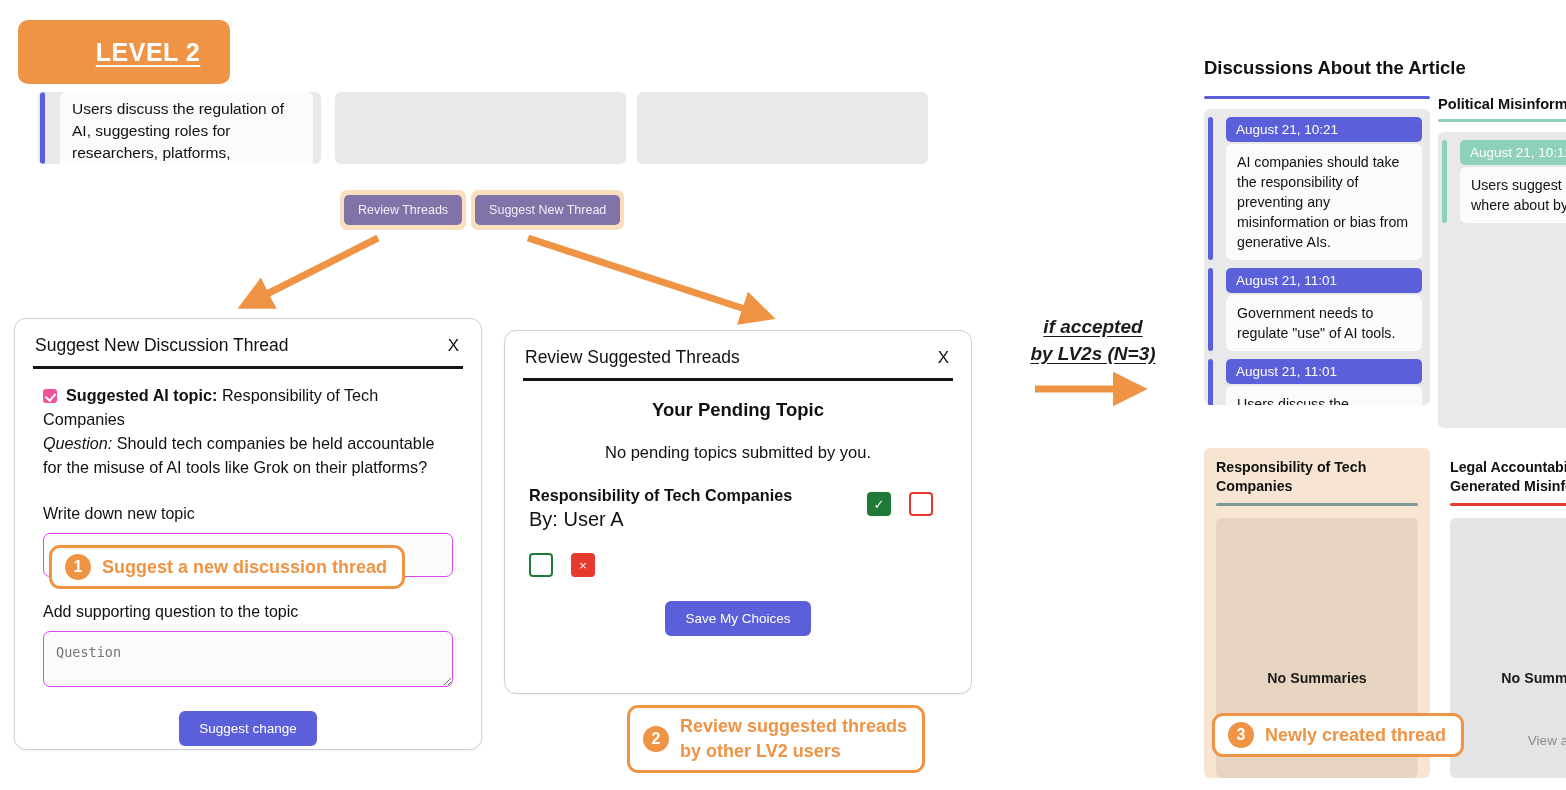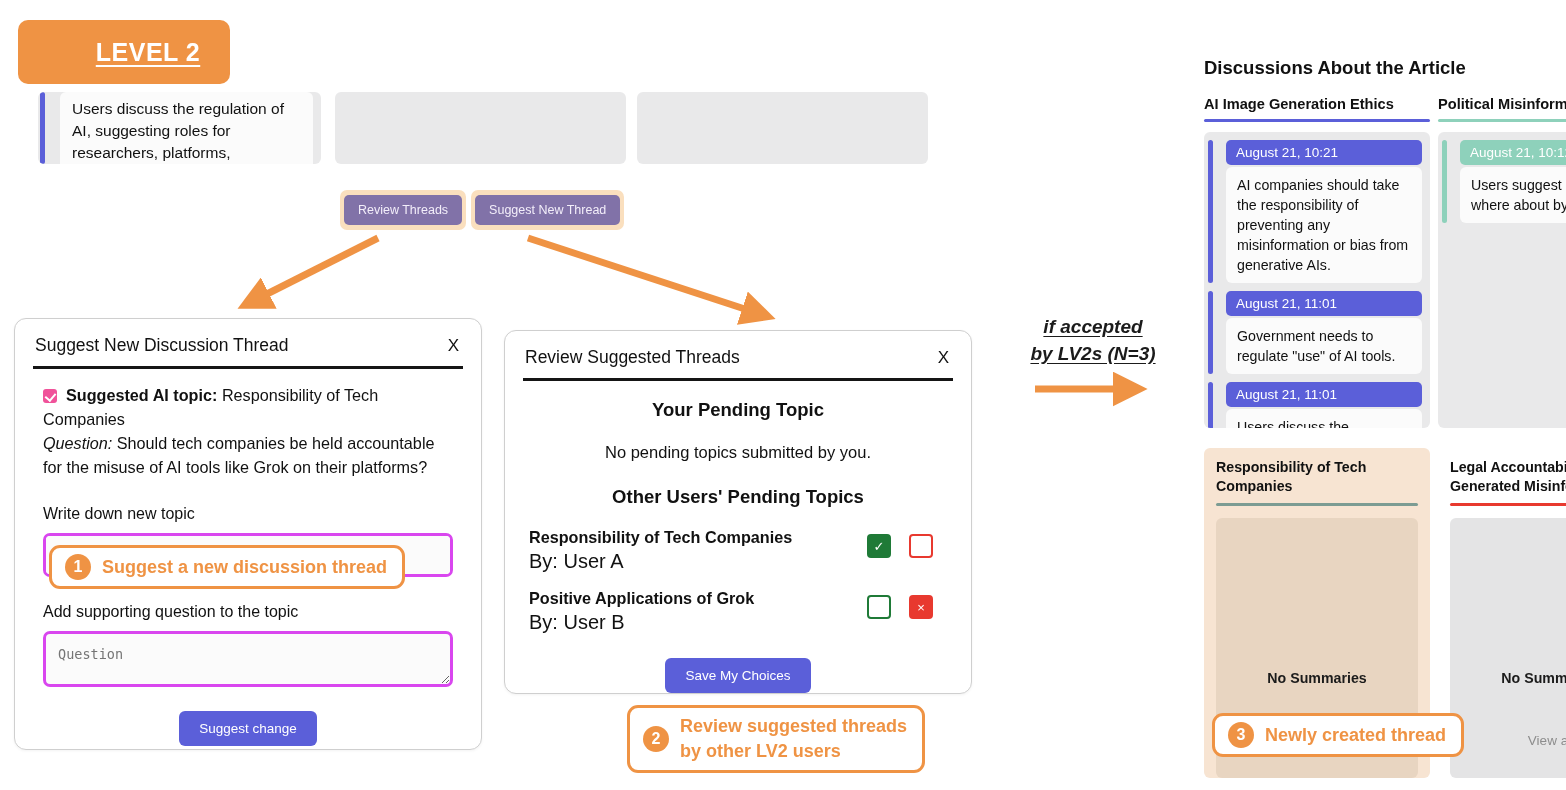--- a/index.html
+++ b/index.html
@@ -94,21 +94,21 @@
     content: ""; position: absolute; left: 3.5px; top: 1.5px;
     width: 5px; height: 8px;
     border: 2px solid #fff; border-top: 0; border-left: 0;
     transform: rotate(40deg);
   }
   .sug-label { font-weight: bold; }
   .q-label { font-style: italic; }
   .field-label { font-size: 16px; margin: 26px 0 10px 0; color: #111; }
   .txt-field {
     width: 100%; background: #fbfbfb;
-    border: 3px solid #d946ef; border-radius: 7px;
+    border: 1px solid #d946ef; border-radius: 7px;
     font-family: "DejaVu Sans Mono", monospace;
     font-size: 13.5px; color: #8d8d8d;
     padding: 12px 12px;
     resize: none; display: block;
   }
   #topic-input { height: 44px; }
   #question-input { height: 56px; resize: vertical; }
   .primary-btn {
     display: block; margin: 24px auto 0 auto;
     background: #5b5fd9; color: #fff;
@@ -290,38 +290,33 @@
 
 <div class="modal" id="modal-review">
   <div class="modal-title-row">
     <div class="modal-title">Review Suggested Threads</div>
     <button class="modal-close">X</button>
   </div>
   <div class="modal-rule"></div>
   <div class="body">
     <div class="h-pending ctr">Your Pending Topic</div>
     <div class="pending-none ctr">No pending topics submitted by you.</div>
-    <div class="h-other ctr">Other Users' Pending Topics</div>
 
     <div class="topic-row">
       <div class="topic-meta">
         <div class="topic-name">Responsibility of Tech Companies</div>
         <div class="topic-by">By: User A</div>
       </div>
       <div class="vote-group">
         <div class="vbox accept-on">✓</div>
         <div class="vbox reject-off"></div>
       </div>
     </div>
 
     <div class="topic-row">
-      <div class="topic-meta">
-        <div class="topic-name">Positive Applications of Grok</div>
-        <div class="topic-by">By: User B</div>
-      </div>
       <div class="vote-group">
         <div class="vbox accept-off"></div>
         <div class="vbox reject-on">×</div>
       </div>
     </div>
 
     <button class="primary-btn">Save My Choices</button>
   </div>
 </div>
 
@@ -329,21 +324,20 @@
   <span>if accepted</span><br>
   <span>by LV2s (N=3)</span>
 </div>
 
 <div id="right-panel">
   <div id="panel-heading">Discussions About the Article</div>
 
   <div id="thread-cols-top">
 
     <div class="thread-col">
-      <div class="col-title">AI Image Generation Ethics</div>
       <div class="col-underline" style="background:#5b5fd9"></div>
       <div class="col-body">
         <div class="msg">
           <div class="bar" style="background:#5b5fd9"></div>
           <div class="msg-time" style="background:#5b5fd9">August 21, 10:21</div>
           <div class="msg-text">AI companies should take the responsibility of preventing any misinformation or bias from generative AIs.</div>
         </div>
         <div class="msg">
           <div class="bar" style="background:#5b5fd9"></div>
           <div class="msg-time" style="background:#5b5fd9">August 21, 11:01</div>

